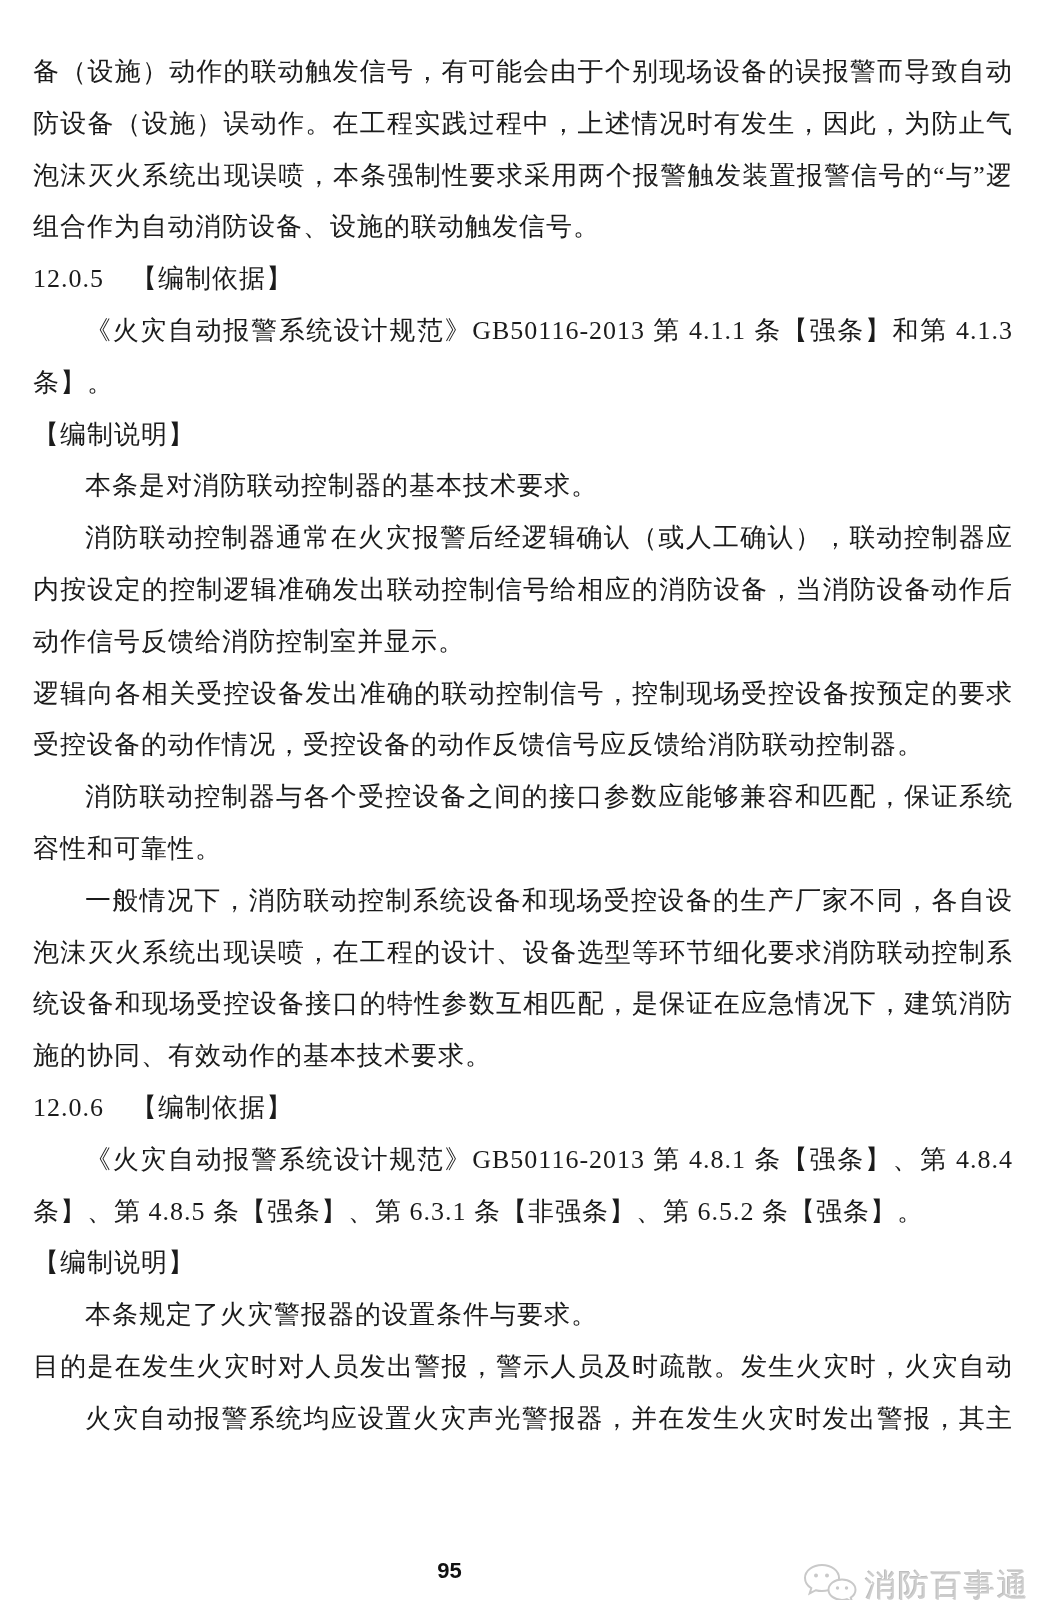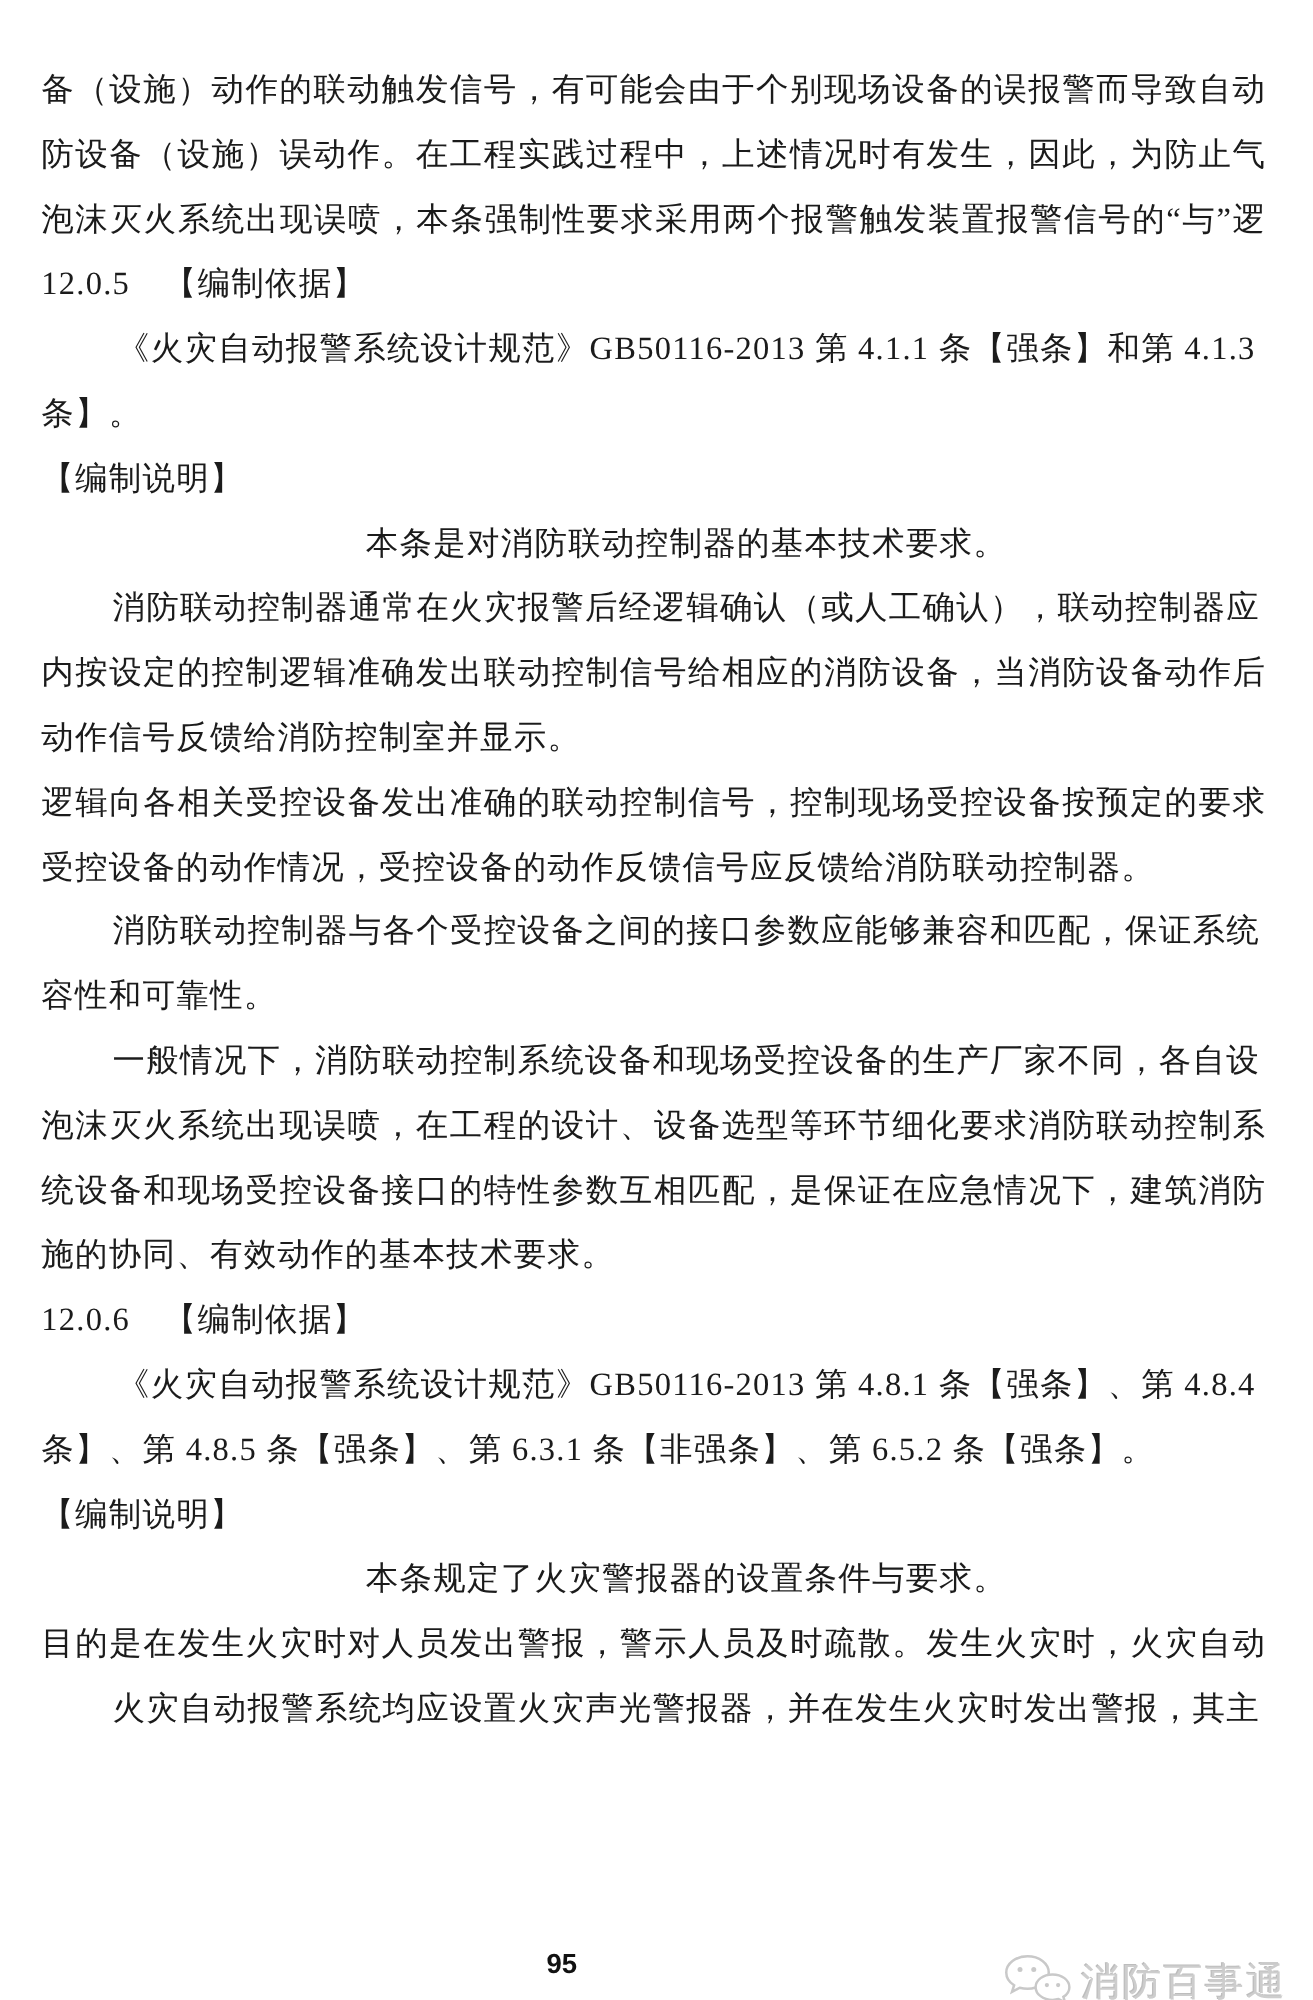--- a/index.html
+++ b/index.html
@@ -40,21 +40,20 @@
   
   .line.fill {
     white-space: normal;
     text-align: justify;
     text-align-last: justify;
     text-justify: inter-character;
     overflow: hidden;
   }
   .line.indent {
     text-indent: 2em;
-    text-align: center;
   }
   .footer-pageno {
     position: absolute;
     left: 0;
     top: 1558px;
     width: 899px;
     text-align: center;
     font-family: "Liberation Sans", "DejaVu Sans", sans-serif;
     font-weight: bold;
     font-size: 22px;
@@ -80,20 +79,21 @@
 </style>
 </head>
 <body>
 
 <div class="page">
 
   <div class="textblock">
     <div class="line fill">备（设施）动作的联动触发信号，有可能会由于个别现场设备的误报警而导致自动消</div>
     <div class="line fill">防设备（设施）误动作。在工程实践过程中，上述情况时有发生，因此，为防止气体、</div>
     <div class="line fill">泡沫灭火系统出现误喷，本条强制性要求采用两个报警触发装置报警信号的“与”逻辑</div>
+    <div class="line">组合作为自动消防设备、设施的联动触发信号。</div>
     <div class="line">12.0.5　【编制依据】</div>
     <div class="line fill indent">《火灾自动报警系统设计规范》GB50116-2013 第 4.1.1 条【强条】和第 4.1.3 条【强</div>
     <div class="line">条】。</div>
     <div class="line">【编制说明】</div>
     <div class="line indent">本条是对消防联动控制器的基本技术要求。</div>
     <div class="line fill indent">消防联动控制器通常在火灾报警后经逻辑确认（或人工确认），联动控制器应在 3s</div>
     <div class="line fill">内按设定的控制逻辑准确发出联动控制信号给相应的消防设备，当消防设备动作后将</div>
     <div class="line">动作信号反馈给消防控制室并显示。</div>
     <div class="line fill">逻辑向各相关受控设备发出准确的联动控制信号，控制现场受控设备按预定的要求动</div>
     <div class="line">受控设备的动作情况，受控设备的动作反馈信号应反馈给消防联动控制器。</div>

